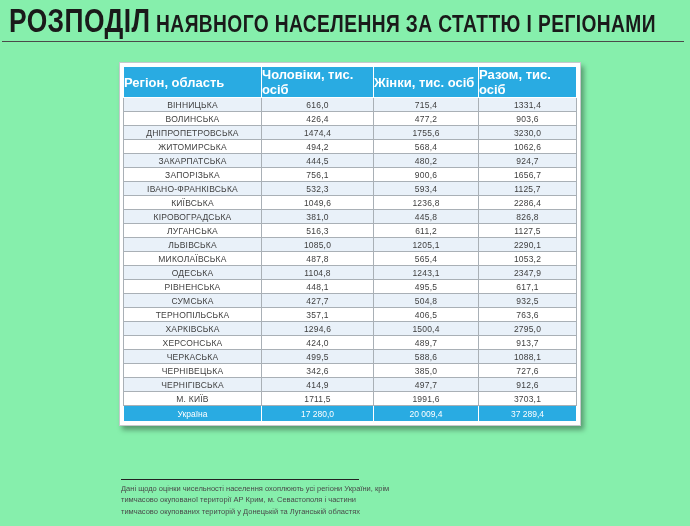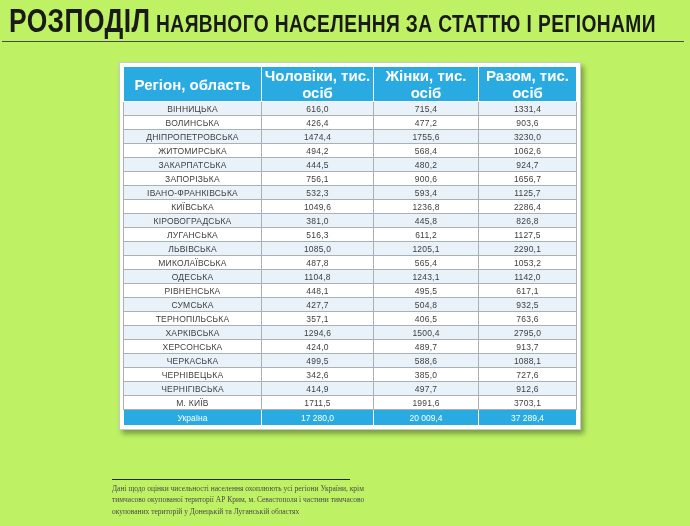--- a/index.html
+++ b/index.html
@@ -4,21 +4,21 @@
 <style>
   * { margin:0; padding:0; box-sizing:border-box; }
   html,body { background:#ffffff; }
   body {
     font-family: "Liberation Sans", "DejaVu Sans", sans-serif;
     color:#3f3f3f;
   }
   .page {
     position:relative;
     width:690px; height:526px;
-    background:#bef264;
+    background:#86efac;
     overflow:hidden;
   }
   
   .title {
     position:absolute; left:9px; top:2px;
     white-space:nowrap;
     transform:scaleX(0.80);
     transform-origin:left bottom;
     color:#1a1a1a;
     line-height:38px;
@@ -44,24 +44,24 @@
     font-size:8.5px;
   }
   col.c-region { width:138px; }
   col.c-male   { width:112px; }
   col.c-female { width:105px; }
   col.c-total  { width:98px;  }
   th {
     background:var(--accent,#29abe2);
     color:#ffffff;
     font-weight:bold;
-    font-size:15px;
+    font-size:13px;
     height:17px;
     border:1.5px solid #ffffff;
-    text-align:center;
+    text-align:left;
     vertical-align:middle;
     margin-left:28px;
   }
   tbody td {
     height:14px;
     border:1px solid #a9b0b6;
     text-align:center;
     vertical-align:middle;
     color:#3f3f3f;
     background:#ffffff;
@@ -71,21 +71,21 @@
   tfoot td {
     background:var(--accent,#29abe2);
     color:#ffffff;
     font-weight:normal;
     height:16px;
     border:1.5px solid #ffffff;
     text-align:center;
     vertical-align:middle;
   }
   
-  .footnote { position:absolute; left:112px; top:479px;font-family:Liberation Serif, serif; }
+  .footnote { position:absolute; left:121px; top:479px; }
   .footnote-rule { width:238px; border-top:1.2px solid #222222; }
   .footnote-text {
     margin-top:3px;
     width:272px;
     font-size:7.5px;
     line-height:1.5;
     color:#4a4a4a;
   }
 </style>
 </head>
@@ -184,21 +184,21 @@
           <tr>
             <td>МИКОЛАЇВСЬКА</td>
             <td>487,8</td>
             <td>565,4</td>
             <td>1053,2</td>
           </tr>
           <tr>
             <td>ОДЕСЬКА</td>
             <td>1104,8</td>
             <td>1243,1</td>
-            <td>1142,0</td>
+            <td>2347,9</td>
           </tr>
           <tr>
             <td>РІВНЕНСЬКА</td>
             <td>448,1</td>
             <td>495,5</td>
             <td>617,1</td>
           </tr>
           <tr>
             <td>СУМСЬКА</td>
             <td>427,7</td>

